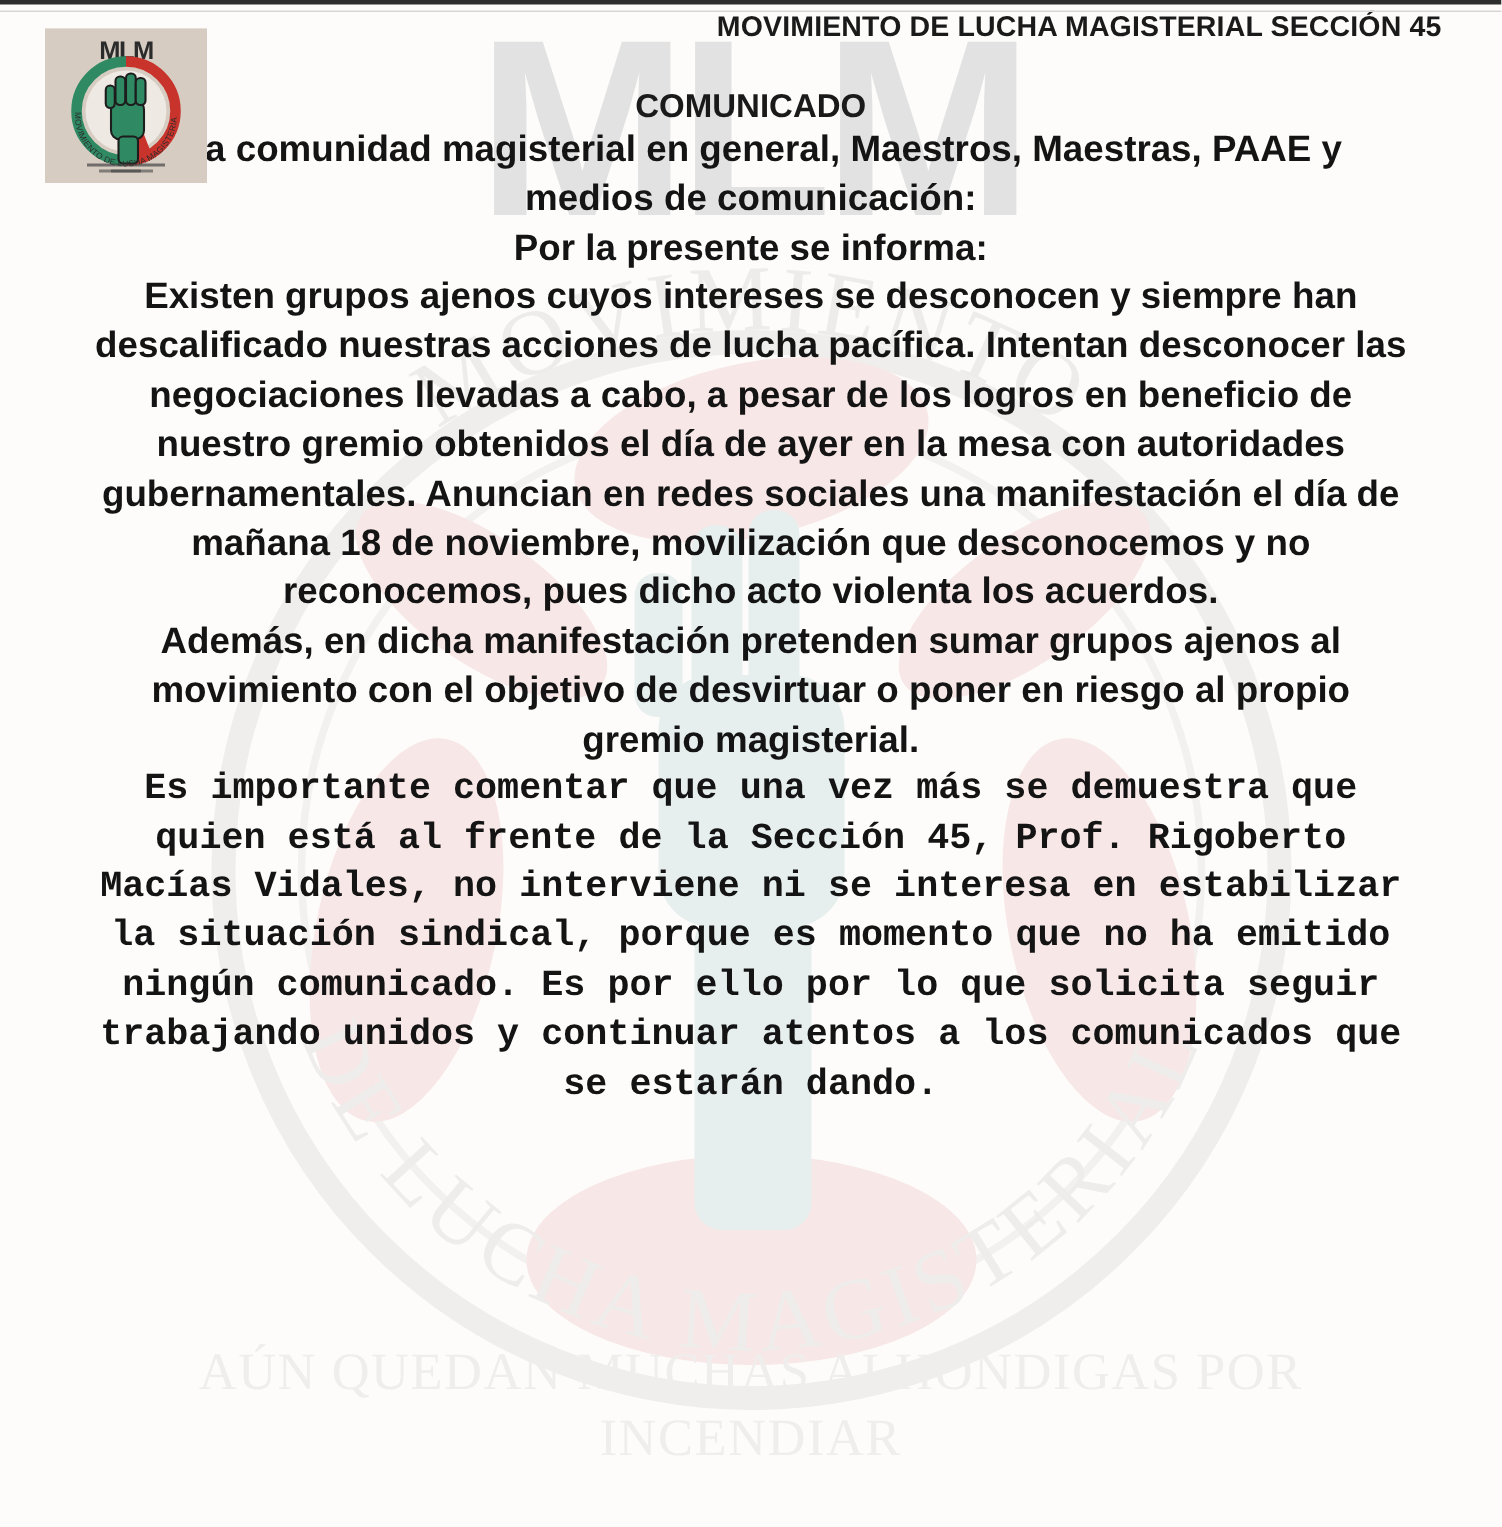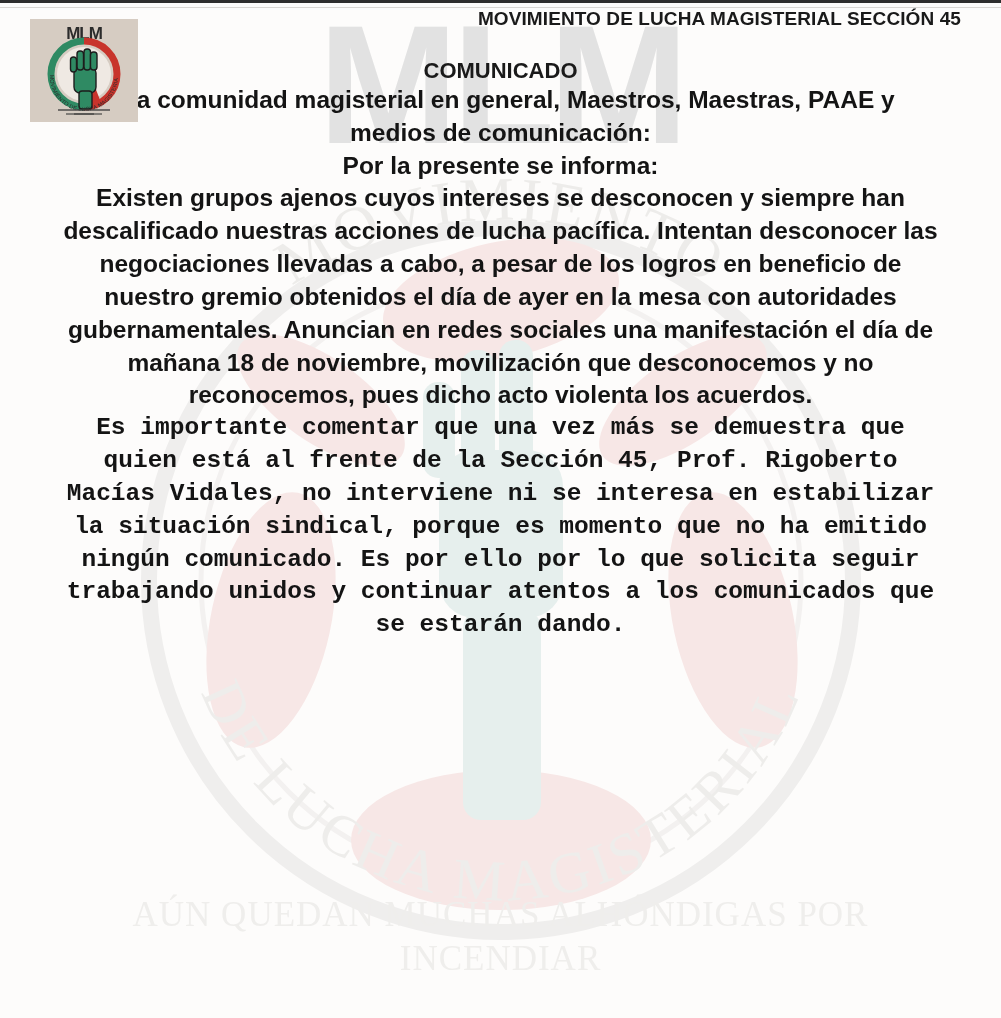--- a/index.html
+++ b/index.html
@@ -242,20 +242,21 @@
     <div class="subtitle">COMUNICADO</div>
 
     <div class="body-block">
 
       <p class="para addressee">A la comunidad magisterial en general, Maestros, Maestras, PAAE y medios de comunicación:</p>
 
       <p class="para lead">Por la presente se informa:</p>
 
       <p class="para">Existen grupos ajenos cuyos intereses se desconocen y siempre han descalificado nuestras acciones de lucha pacífica. Intentan desconocer las negociaciones llevadas a cabo, a pesar de los logros en beneficio de nuestro gremio obtenidos el día de ayer en la mesa con autoridades gubernamentales. Anuncian en redes sociales una manifestación el día de mañana 18 de noviembre, movilización que desconocemos y no reconocemos, pues dicho acto violenta los acuerdos.</p>
 
+      <p class="para p2">Además, en dicha manifestación pretenden sumar grupos ajenos al movimiento con el objetivo de desvirtuar o poner en riesgo al propio gremio magisterial.</p>
 
       <p class="para p3">Es importante comentar que una vez más se demuestra que quien está al frente de la Sección 45, Prof. Rigoberto Macías Vidales, no interviene ni se interesa en estabilizar la situación sindical, porque es momento que no ha emitido ningún comunicado. Es por ello por lo que solicita seguir trabajando unidos y continuar atentos a los comunicados que se estarán dando.</p>
 
 
     </div>
   </div>
 
 </div>
 
 </body></html>

